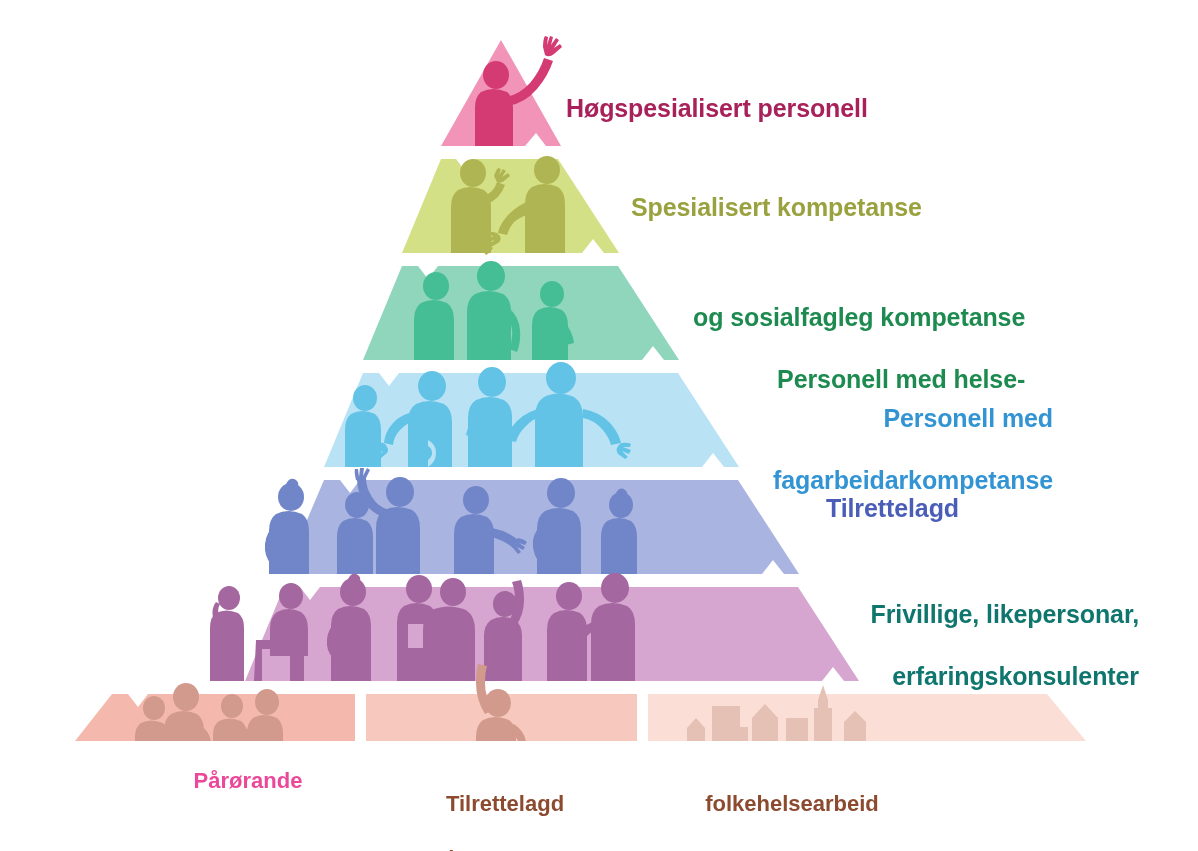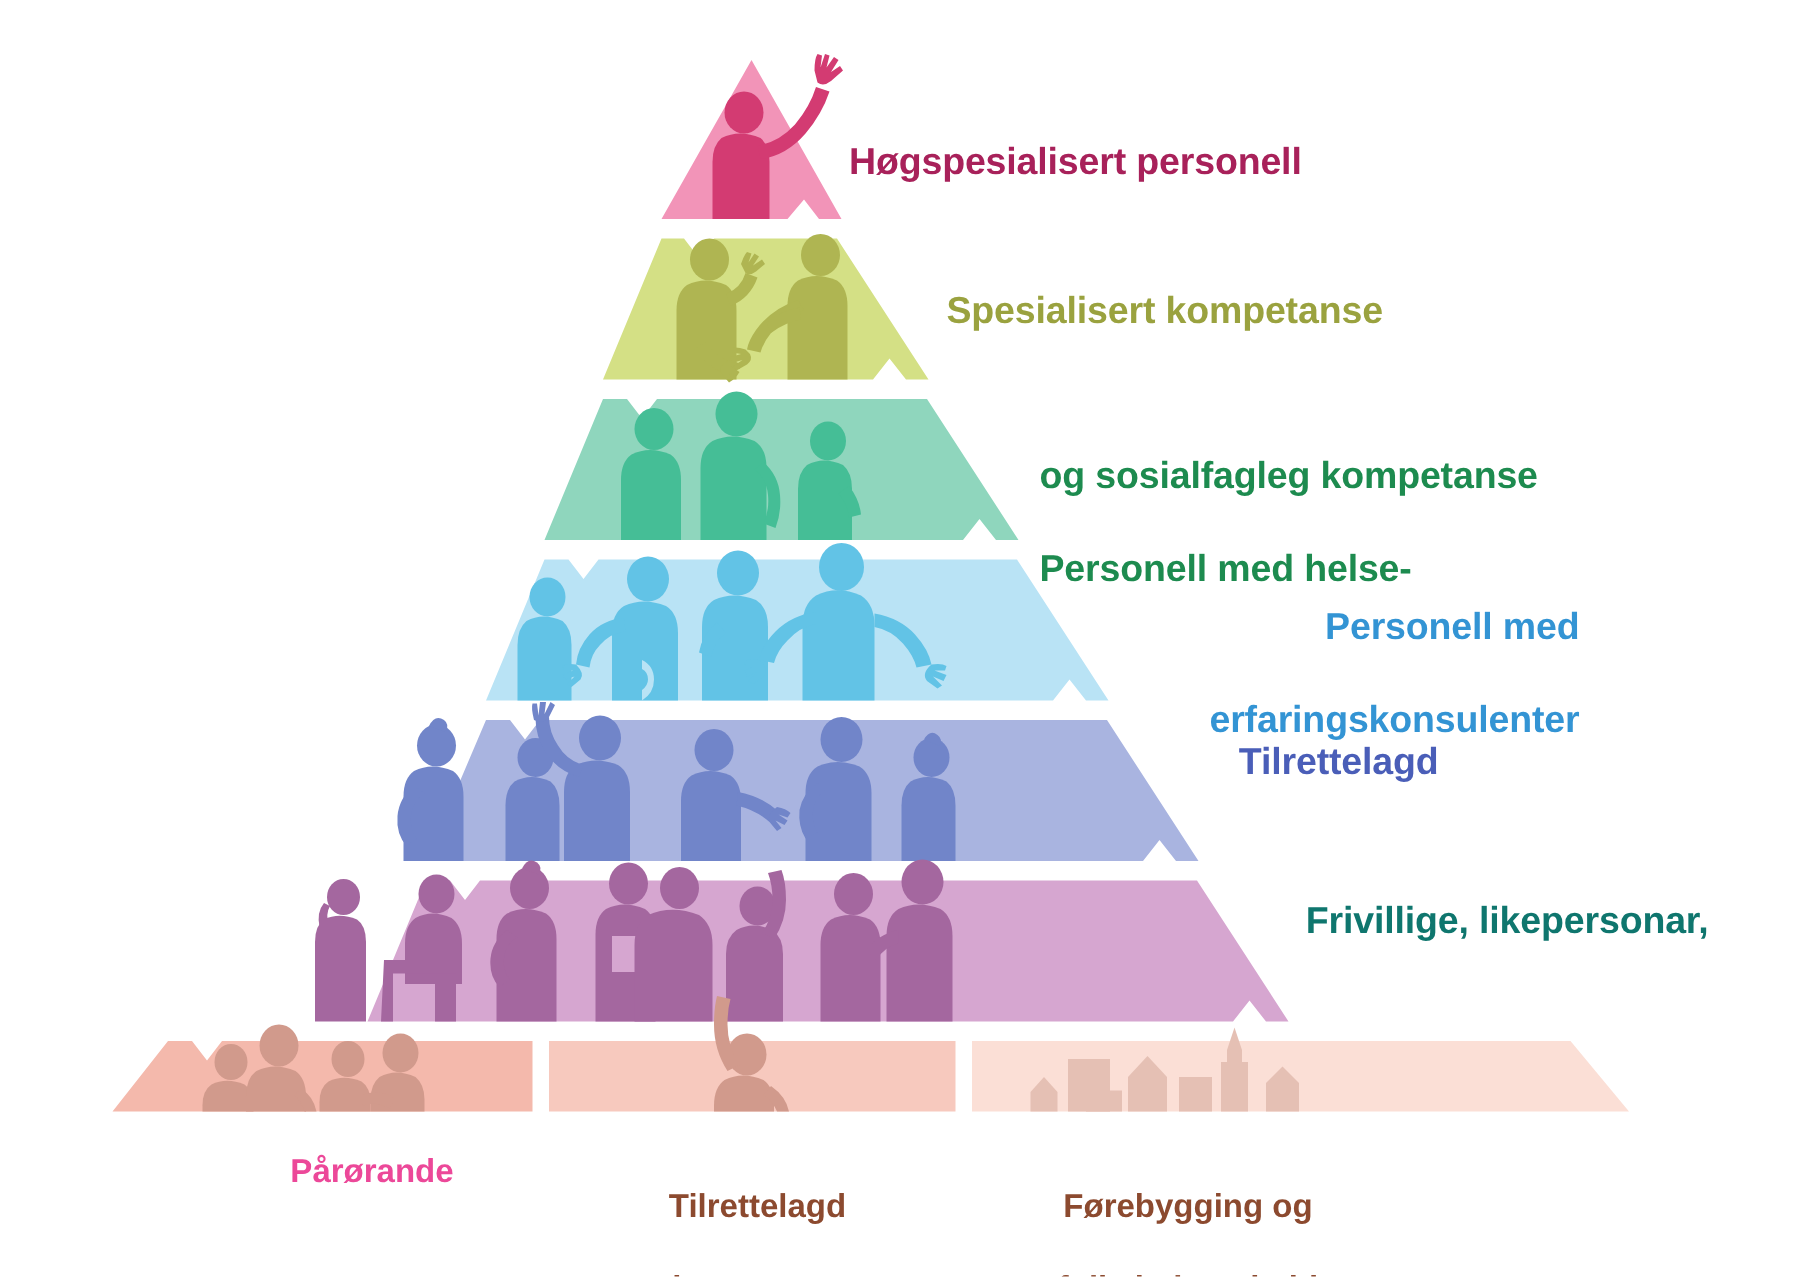--- a/index.html
+++ b/index.html
@@ -21,21 +21,21 @@
     width: 1198px;
     height: 851px;
   }
   .tier-label {
     position: absolute;
     font-weight: bold;
     line-height: 1.24;
     white-space: pre-line;
     letter-spacing: -0.1px;
   }
-  .tier-label.left-aligned { text-align: left; }
+  .tier-label.left-aligned { text-align: right; }
   .tier-label.right-aligned { text-align: right; }
   .base-label {
     position: absolute;
     font-weight: bold;
     line-height: 1.26;
     white-space: pre-line;
     text-align: center;
   }
   svg { display: block; }
 </style>
@@ -318,32 +318,32 @@
 
 <div class="tier-label left-aligned" style="left:631px; top:192px; color:#9AA23F; font-size:25px;">Spesialisert kompetanse</div>
 
 <div class="tier-label left-aligned" style="left:693px; top:271px; color:#1D8B4F; font-size:25px;">
   <div>og sosialfagleg kompetanse</div>
   <div>Personell med helse-</div>
 </div>
 
 <div class="tier-label right-aligned" style="left:703px; top:372px; width:350px; color:#3394D4; font-size:25px;">
   <div>Personell med</div>
-  <div>erfaringskonsulenter</div>
+  <div>fagarbeidarkompetanse</div>
 </div>
 
 <div class="tier-label right-aligned" style="left:709px; top:493px; width:250px; color:#4A5EB8; font-size:25px;">Tilrettelagd</div>
 
 <div class="tier-label right-aligned" style="left:789px; top:568px; width:350px; color:#0f766e; font-size:25px;">
   <div>Frivillige, likepersonar,</div>
+  <div>erfaringskonsulenter</div>
 </div>
 
 <div class="base-label" style="left:128px; top:767px; width:240px; color:#ec4899; font-size:22px;">Pårørande</div>
 
 <div class="base-label" style="left:385px; top:762px; width:240px; color:#8C4A2F; font-size:22px;">
   <div>Tilrettelagd</div>
   <div>eigenomsorg</div>
 </div>
 
 <div class="base-label" style="left:652px; top:762px; width:280px; color:#8C4A2F; font-size:22px;">
-  <div>Førebygging og</div>
   <div>folkehelsearbeid</div>
 </div>
 
 </body></html>

